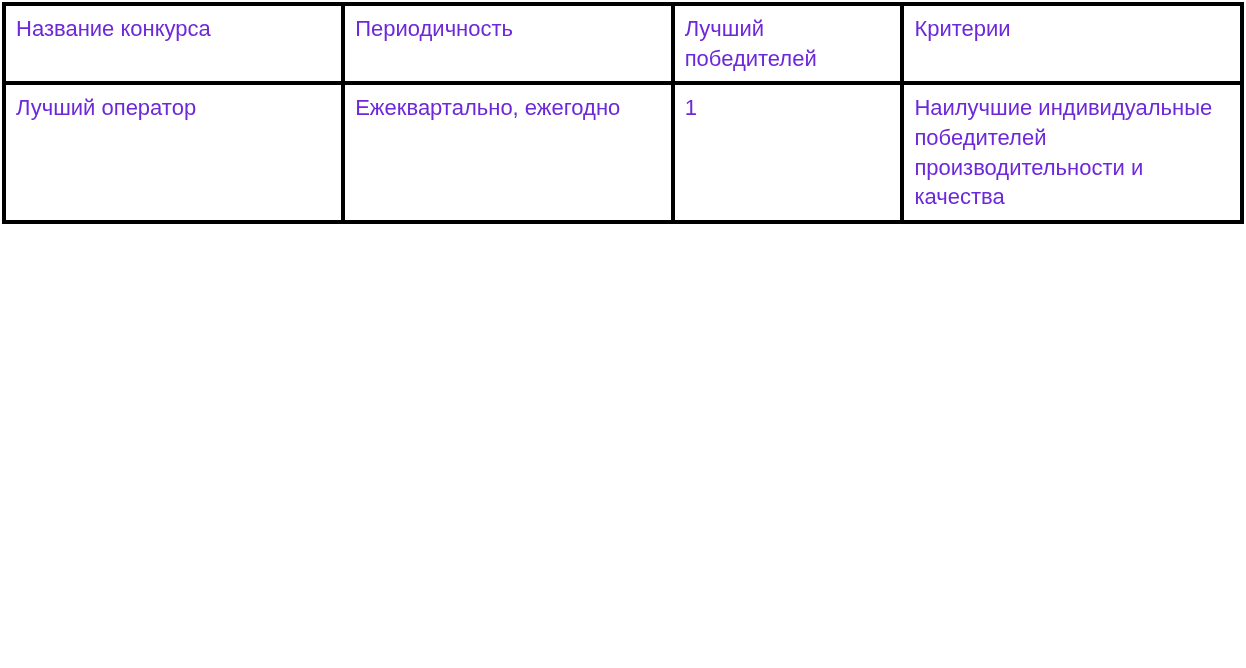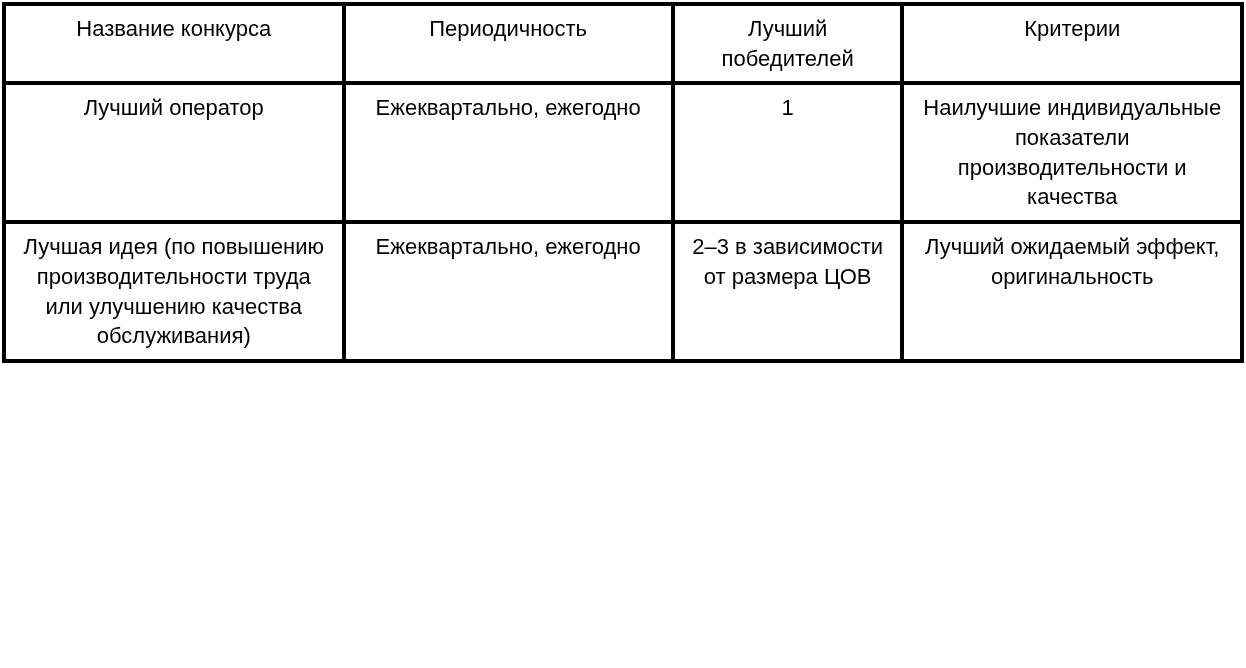--- a/index.html
+++ b/index.html
@@ -15,25 +15,25 @@
     table {
       border-collapse: separate;
       border-spacing: 0;
       width: 1242px;
       border: 2px solid #000;
     }
     th, td {
       border: 2px solid #000;
       padding: 8px 10px;
       vertical-align: top;
-      text-align: center;
+      text-align: left;
       font-size: 22px;
       line-height: 1.35;
       font-weight: normal;
-      color: #000000;
+      color: #6d28d9;
     }
     th {
       font-weight: normal;
     }
     .col1 { width: 340px; }
     .col2 { width: 330px; }
     .col3 { width: 230px; }
     .col4 { width: 340px; }
   </style>
 </head>
@@ -46,22 +46,16 @@
       <th class="col2">Периодичность</th>
       <th class="col3">Лучший победителей</th>
       <th class="col4">Критерии</th>
     </tr>
   </thead>
   <tbody>
     <tr>
       <td class="col1">Лучший оператор</td>
       <td class="col2">Ежеквартально, еже­годно</td>
       <td class="col3">1</td>
-      <td class="col4">Наилучшие индиви­дуальные показатели производительности и качества</td>
-    </tr>
-    <tr>
-      <td class="col1">Лучшая идея (по повышению производительности труда или улучшению качества обслужи­вания)</td>
-      <td class="col2">Ежеквартально, еже­годно</td>
-      <td class="col3">2–3 в зависи­мости от раз­мера ЦОВ</td>
-      <td class="col4">Лучший ожидаемый эффект, оригиналь­ность</td>
+      <td class="col4">Наилучшие индиви­дуальные победителей производительности и качества</td>
     </tr>
   </tbody>
 </table>
 
 </body></html>

